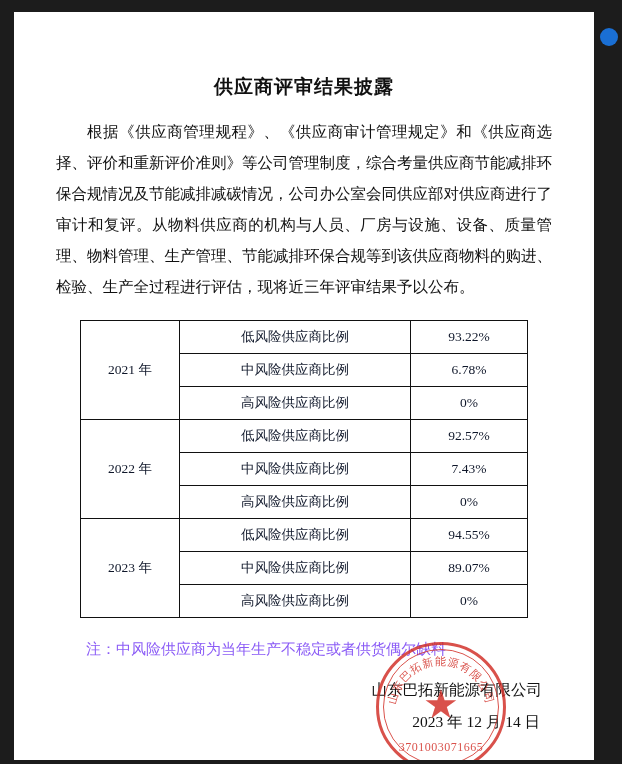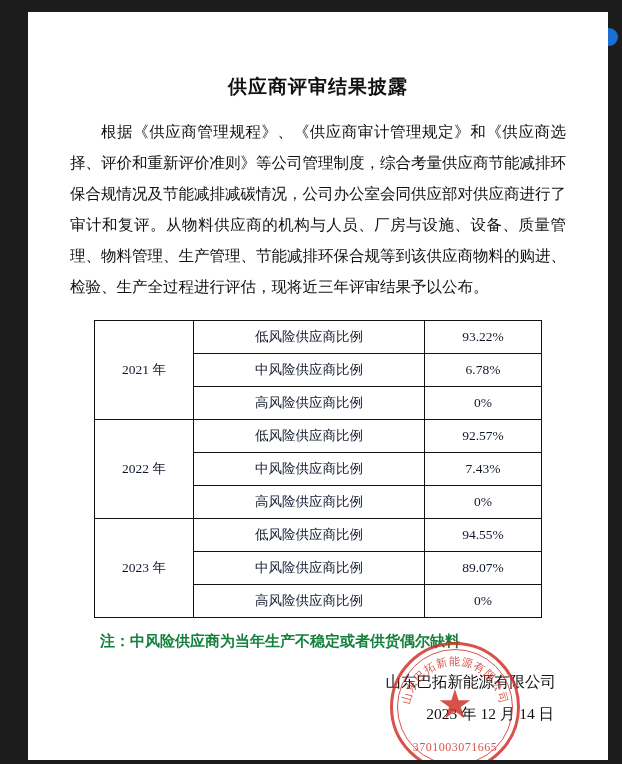--- a/index.html
+++ b/index.html
@@ -14,21 +14,21 @@
     font-family: "Liberation Serif", "DejaVu Serif", serif;
   }
   .screen {
     position: relative;
     width: 622px;
     height: 764px;
     background: #1c1c1c;
   }
   .page {
     position: absolute;
-    left: 28px;
+    left: 14px;
     top: 12px;
     width: 580px;
     height: 748px;
     background: #ffffff;
     overflow: hidden;
   }
   .blue-dot {
     position: absolute;
     right: 4px;
     top: 28px;
@@ -73,26 +73,25 @@
   td.year-cell {
     width: 98px;
   }
   td.label-cell {
     width: 230px;
   }
   td.value-cell {
     width: 116px;
   }
   .note {
-    margin: 8px 42px 0 42px;
+    margin: 16px 42px 0 42px;
     font-size: 15px;
     line-height: 30px;
-    color: #15803d;
+    color: #8b5cf6;
     text-indent: 2em;
-    font-weight: bold;
   }
   .signature {
     margin-top: 10px;
     text-align: right;
     padding-right: 52px;
     font-size: 15.5px;
     line-height: 32px;
     color: #111;
     position: relative;
     z-index: 1;

